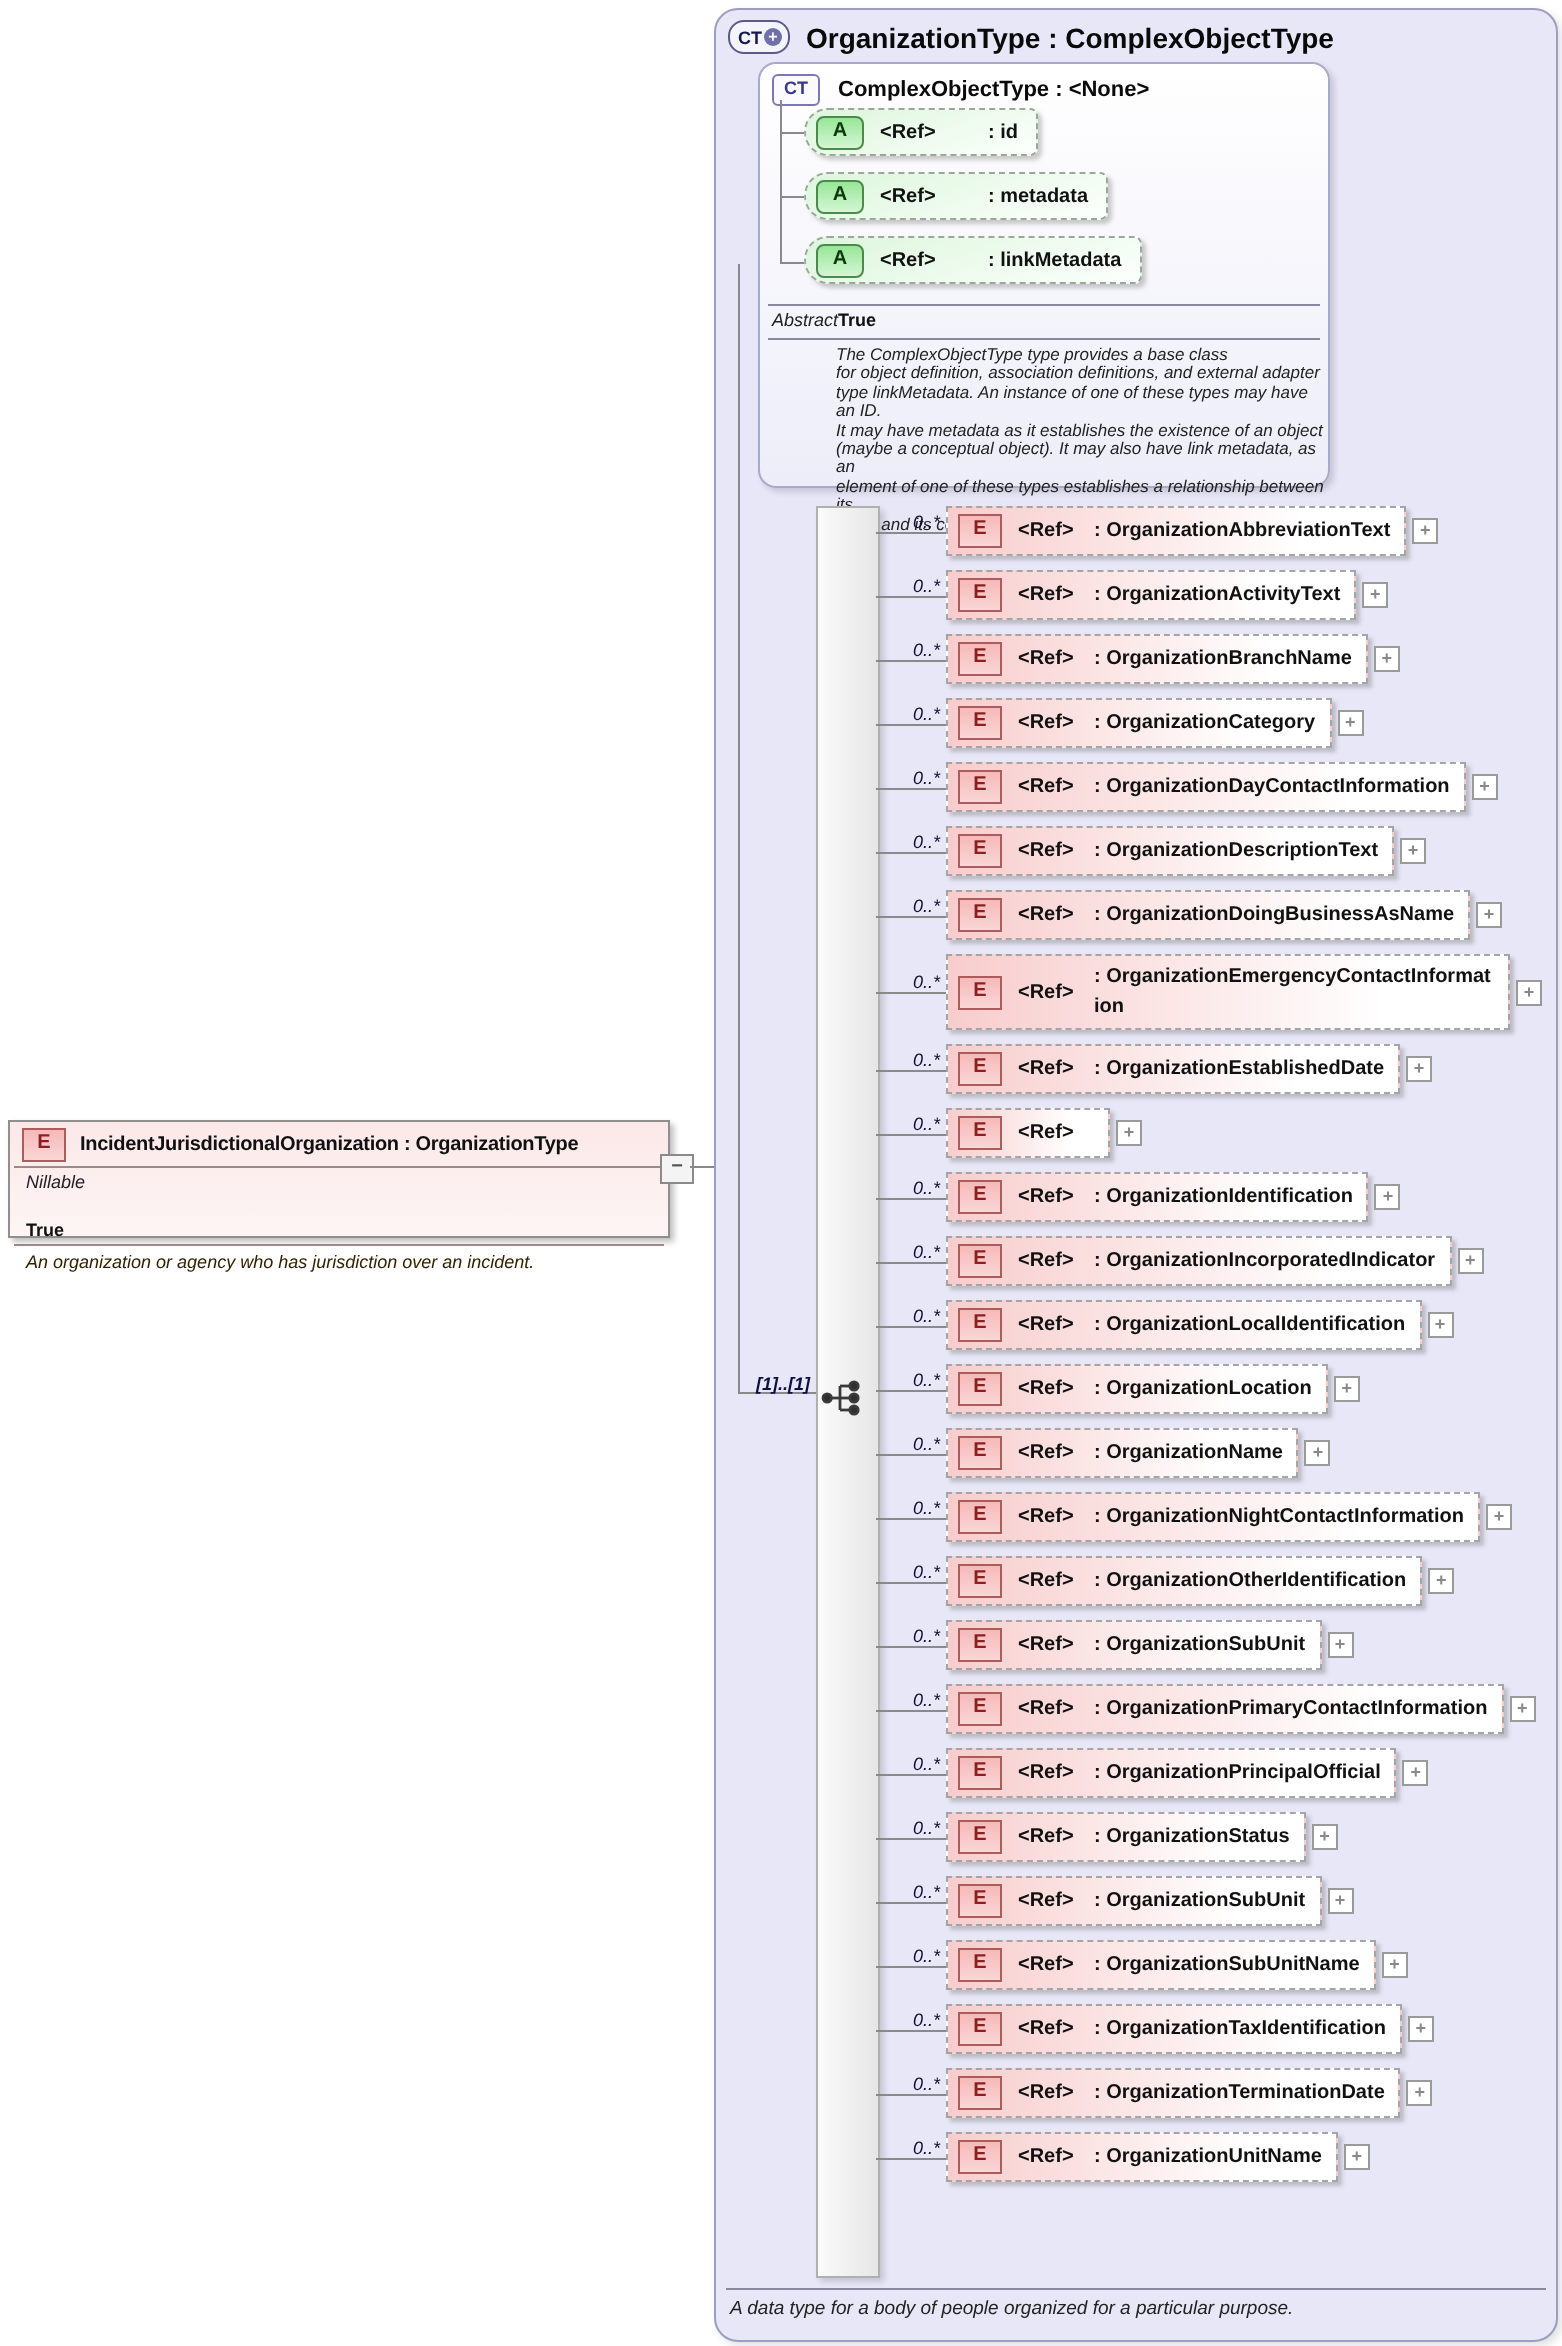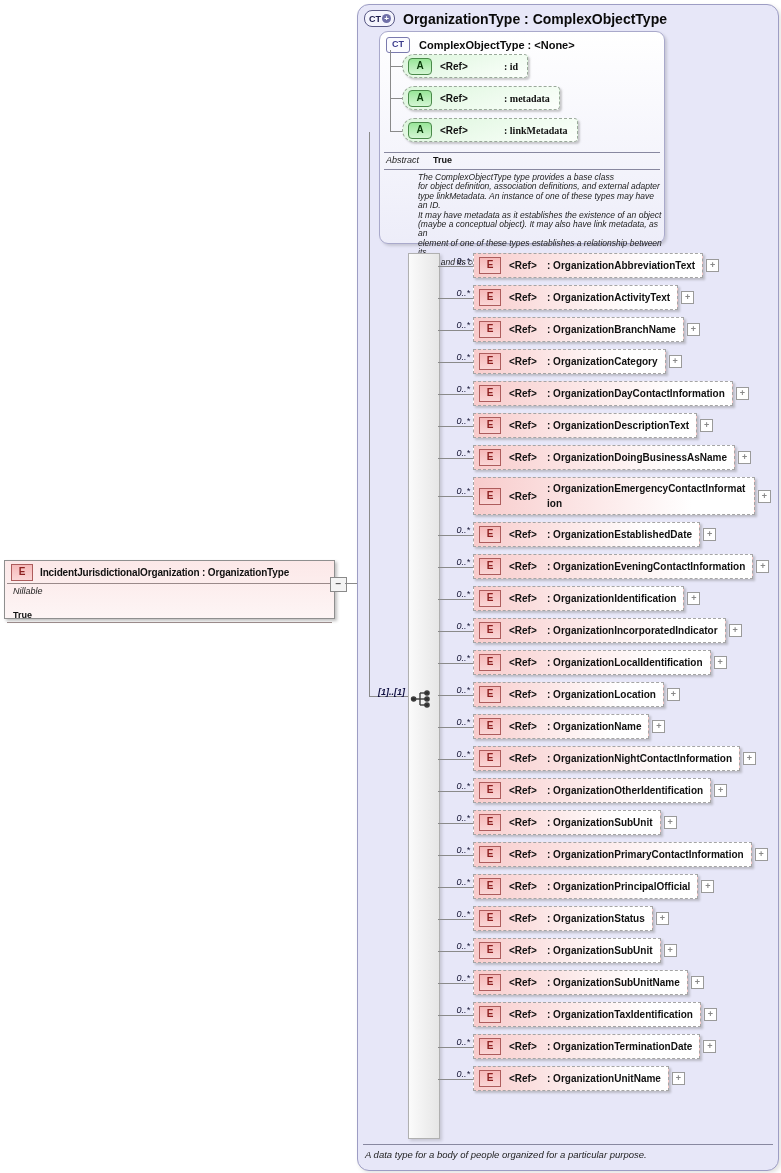--- a/index.html
+++ b/index.html
@@ -46,23 +46,23 @@
   .bb-title{font-size:11px;font-weight:bold;color:#0a0a0a;white-space:nowrap;text-align:center;}
   .attr-col{position:absolute;left:22px;top:22px;display:flex;flex-direction:column;gap:8px;}
   .attr-card{display:inline-flex;align-items:center;height:24px;box-sizing:border-box;
              padding:0 9px 0 5px;border:1px dashed #9aa89a;border-radius:12px 4px 4px 12px;
              background:linear-gradient(160deg,#dcf6dc,#fcfffc);box-shadow:2px 2px 2px rgba(110,110,110,.35);
              align-self:flex-start;}
   .badge-a{display:inline-block;width:22px;height:15px;border-radius:4px;
            background:linear-gradient(180deg,#98e698,#d4f6d4);border:1px solid #4a8a4a;
            font:bold 10px/14px "Liberation Sans",sans-serif;color:#0a3a0a;text-align:center;flex:0 0 auto;}
   .ref{font-size:10px;font-weight:bold;color:#111;margin-left:8px;width:38px;flex:0 0 auto;}
-  .aname{font-size:10px;font-weight:bold;color:#111;margin-left:26px;white-space:nowrap;font-family:Liberation Serif, serif;}
+  .aname{font-size:10px;font-weight:bold;color:#111;margin-left:16px;white-space:nowrap;}
   .ab-sep{position:absolute;left:4px;right:4px;border-top:1px solid #8888a0;}
-  .ab-row{position:absolute;left:6px;top:123px;display:flex;gap:14px;align-items:baseline;}
+  .ab-row{position:absolute;left:6px;top:123px;display:flex;align-items:baseline;}
   .bb-desc{position:absolute;left:6px;top:141px;font-style:italic;font-size:8.5px;
            line-height:9.4px;color:#222;margin-left:32px;}
 
   
   .seq-bar{position:absolute;left:50px;top:248px;width:30px;height:884px;
            background:linear-gradient(90deg,#fbfbfb,#e6e6e6);border:1px solid #b0b0b0;
            box-shadow:2px 2px 3px rgba(0,0,0,.15);}
   .seq-card{position:absolute;left:14px;top:682px;width:33px;text-align:right;
             font:bold italic 9px "Liberation Sans",sans-serif;color:#101040;}
   .seq-icon{position:absolute;left:52px;top:683px;}
@@ -99,20 +99,21 @@
     <div class="rb-header">
       <span class="badge-e">E</span>
       <span class="rb-title">IncidentJurisdictionalOrganization : OrganizationType</span>
     </div>
     <div class="rb-sep"></div>
     <div class="rb-row">
       <span class="lbl-i">Nillable</span>
       <span class="lbl-b">True</span>
     </div>
     <div class="rb-sep"></div>
+    <div class="rb-desc">An organization or agency who has jurisdiction over an incident.</div>
   </div>
 
   <div class="minus-box">−</div>
   <div class="hline" style="left:345px;top:583px;width:41px;"></div>
   <div class="vline" style="left:385px;top:583px;height:113px;"></div>
 
   <div class="type-box">
     <div class="tb-header">
       <span class="badge-ctplus">
         <span class="ct">CT</span>
@@ -294,21 +295,20 @@
     <span class="plusbox">+</span>
   </div>
 
   <div class="el-row">
     <span class="conn">
       <i class="card-lbl">0..*</i>
     </span>
     <span class="el-card">
       <span class="badge-e">E</span>
       <span class="ref">&lt;Ref&gt;</span>
-      <span class="ename">: OrganizationEveningContactInformation</span>
     </span>
     <span class="plusbox">+</span>
   </div>
 
   <div class="el-row">
     <span class="conn">
       <i class="card-lbl">0..*</i>
     </span>
     <span class="el-card">
       <span class="badge-e">E</span>

